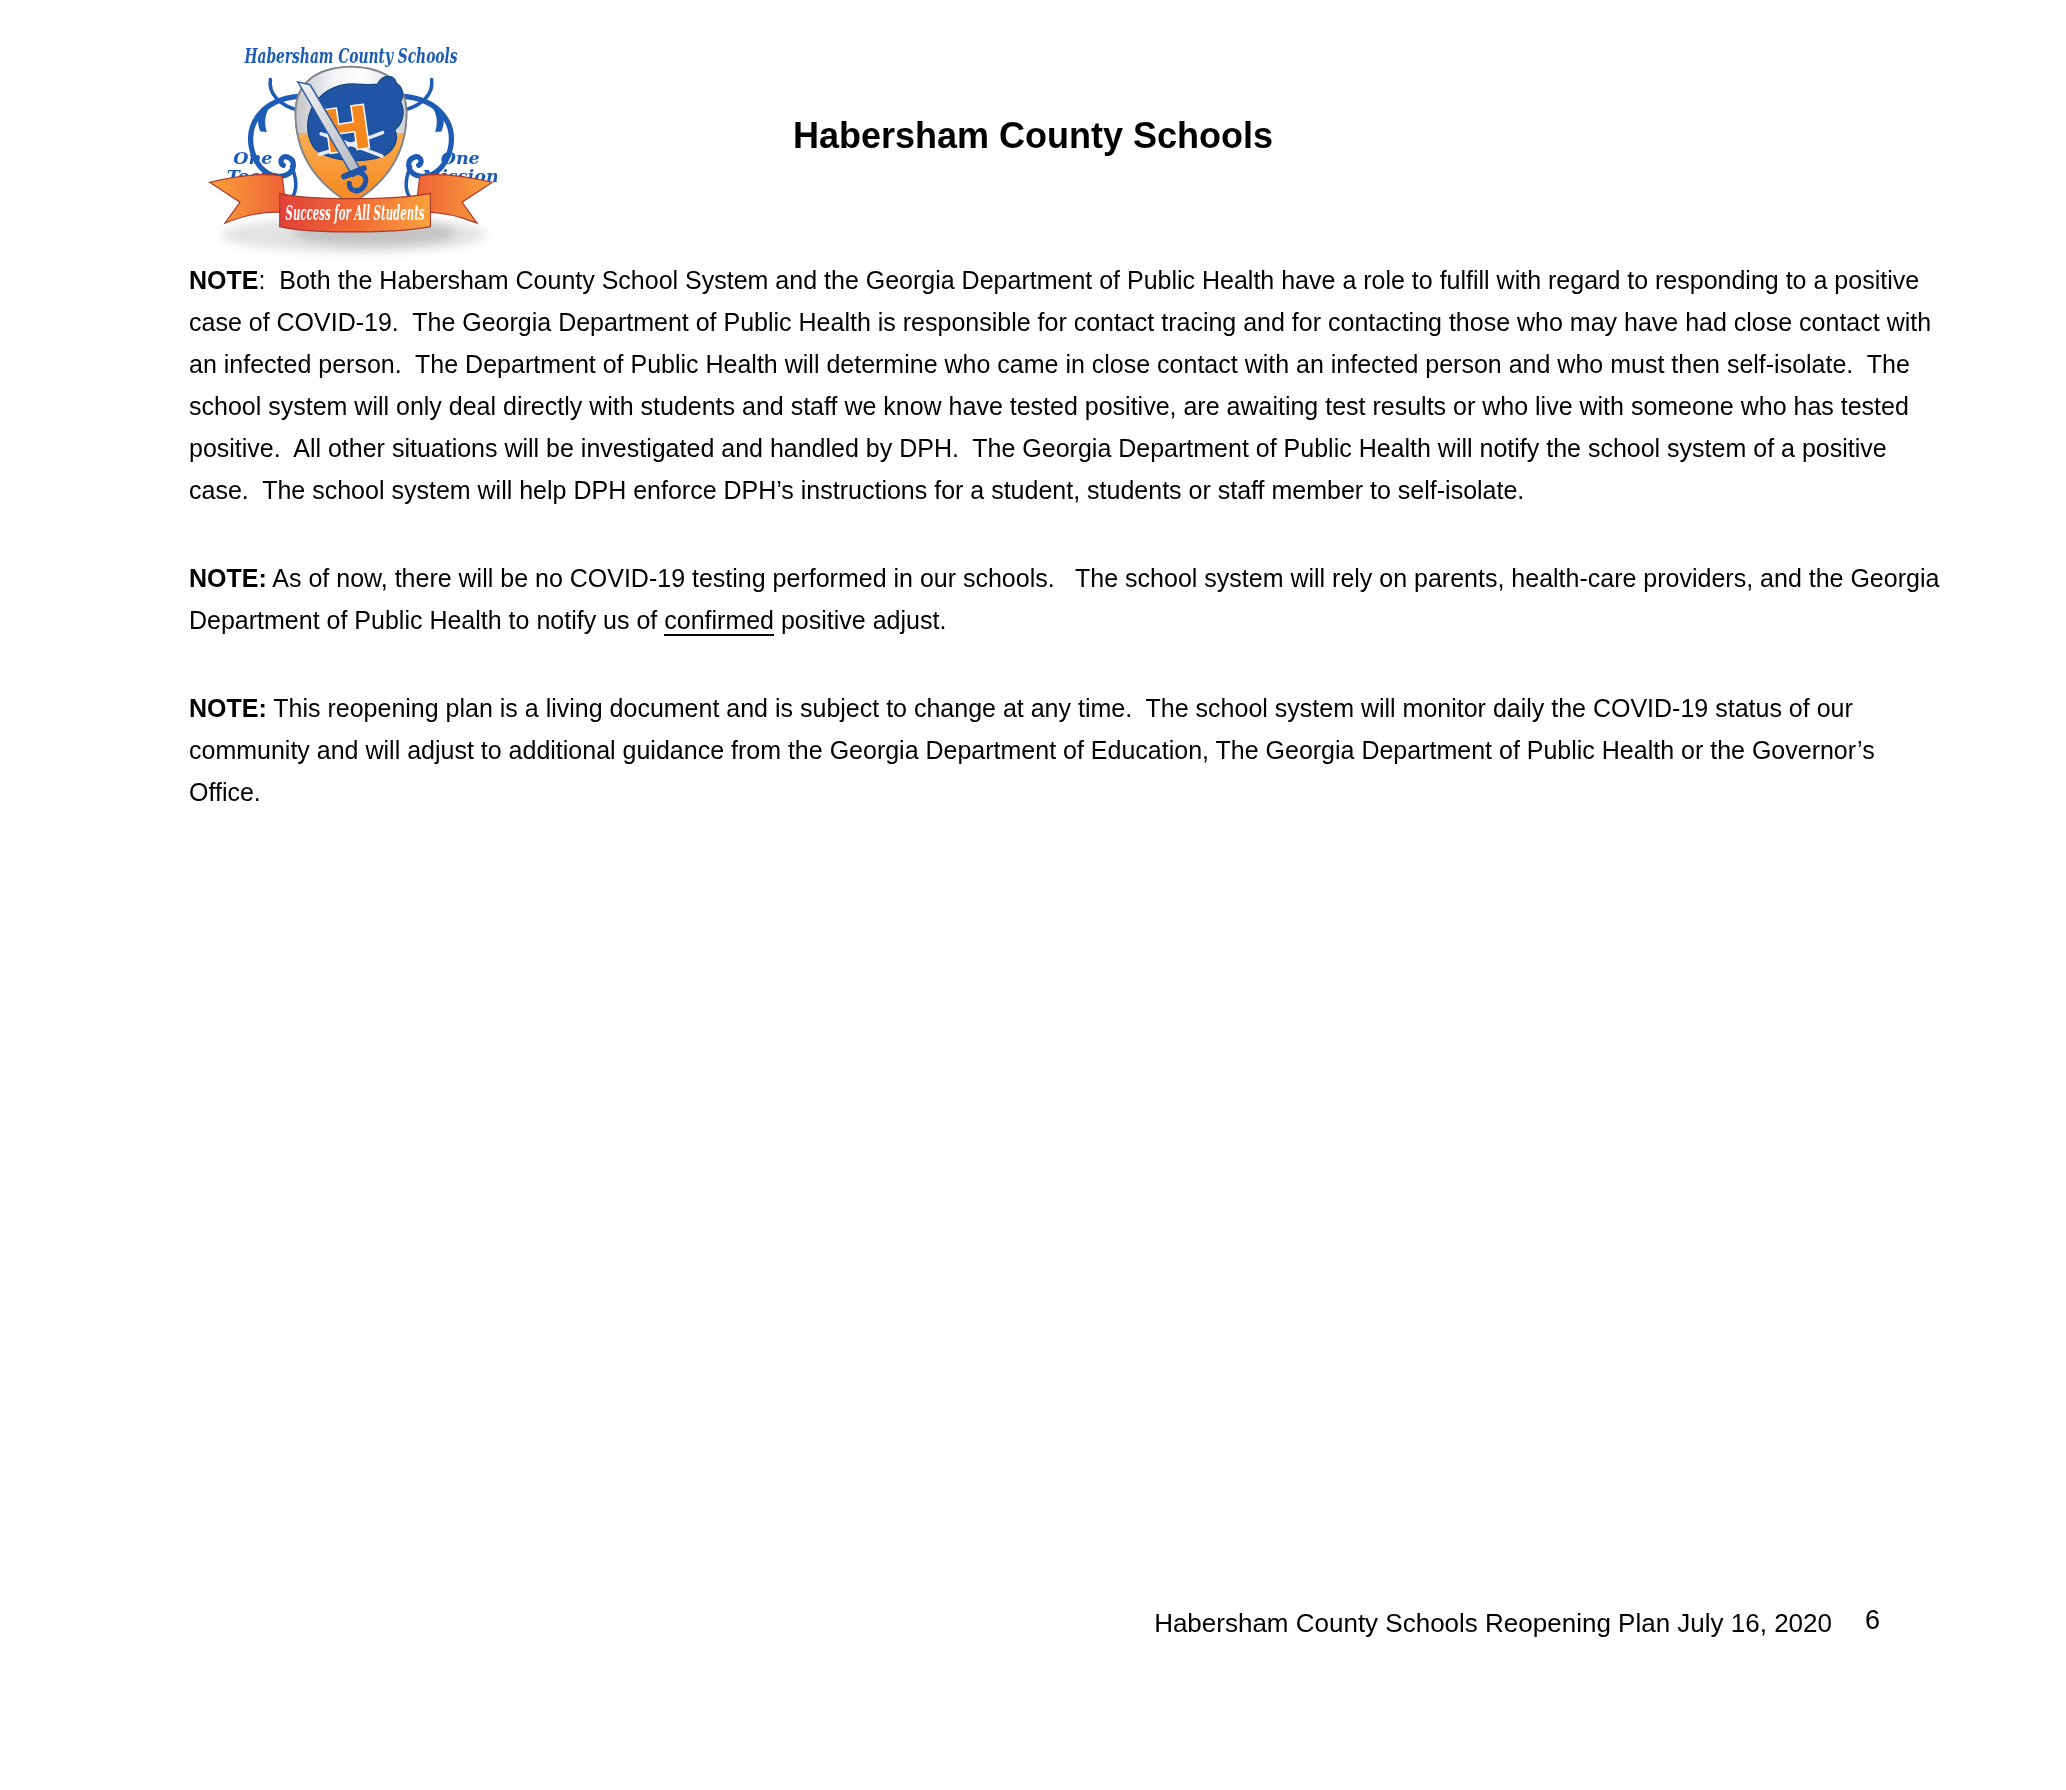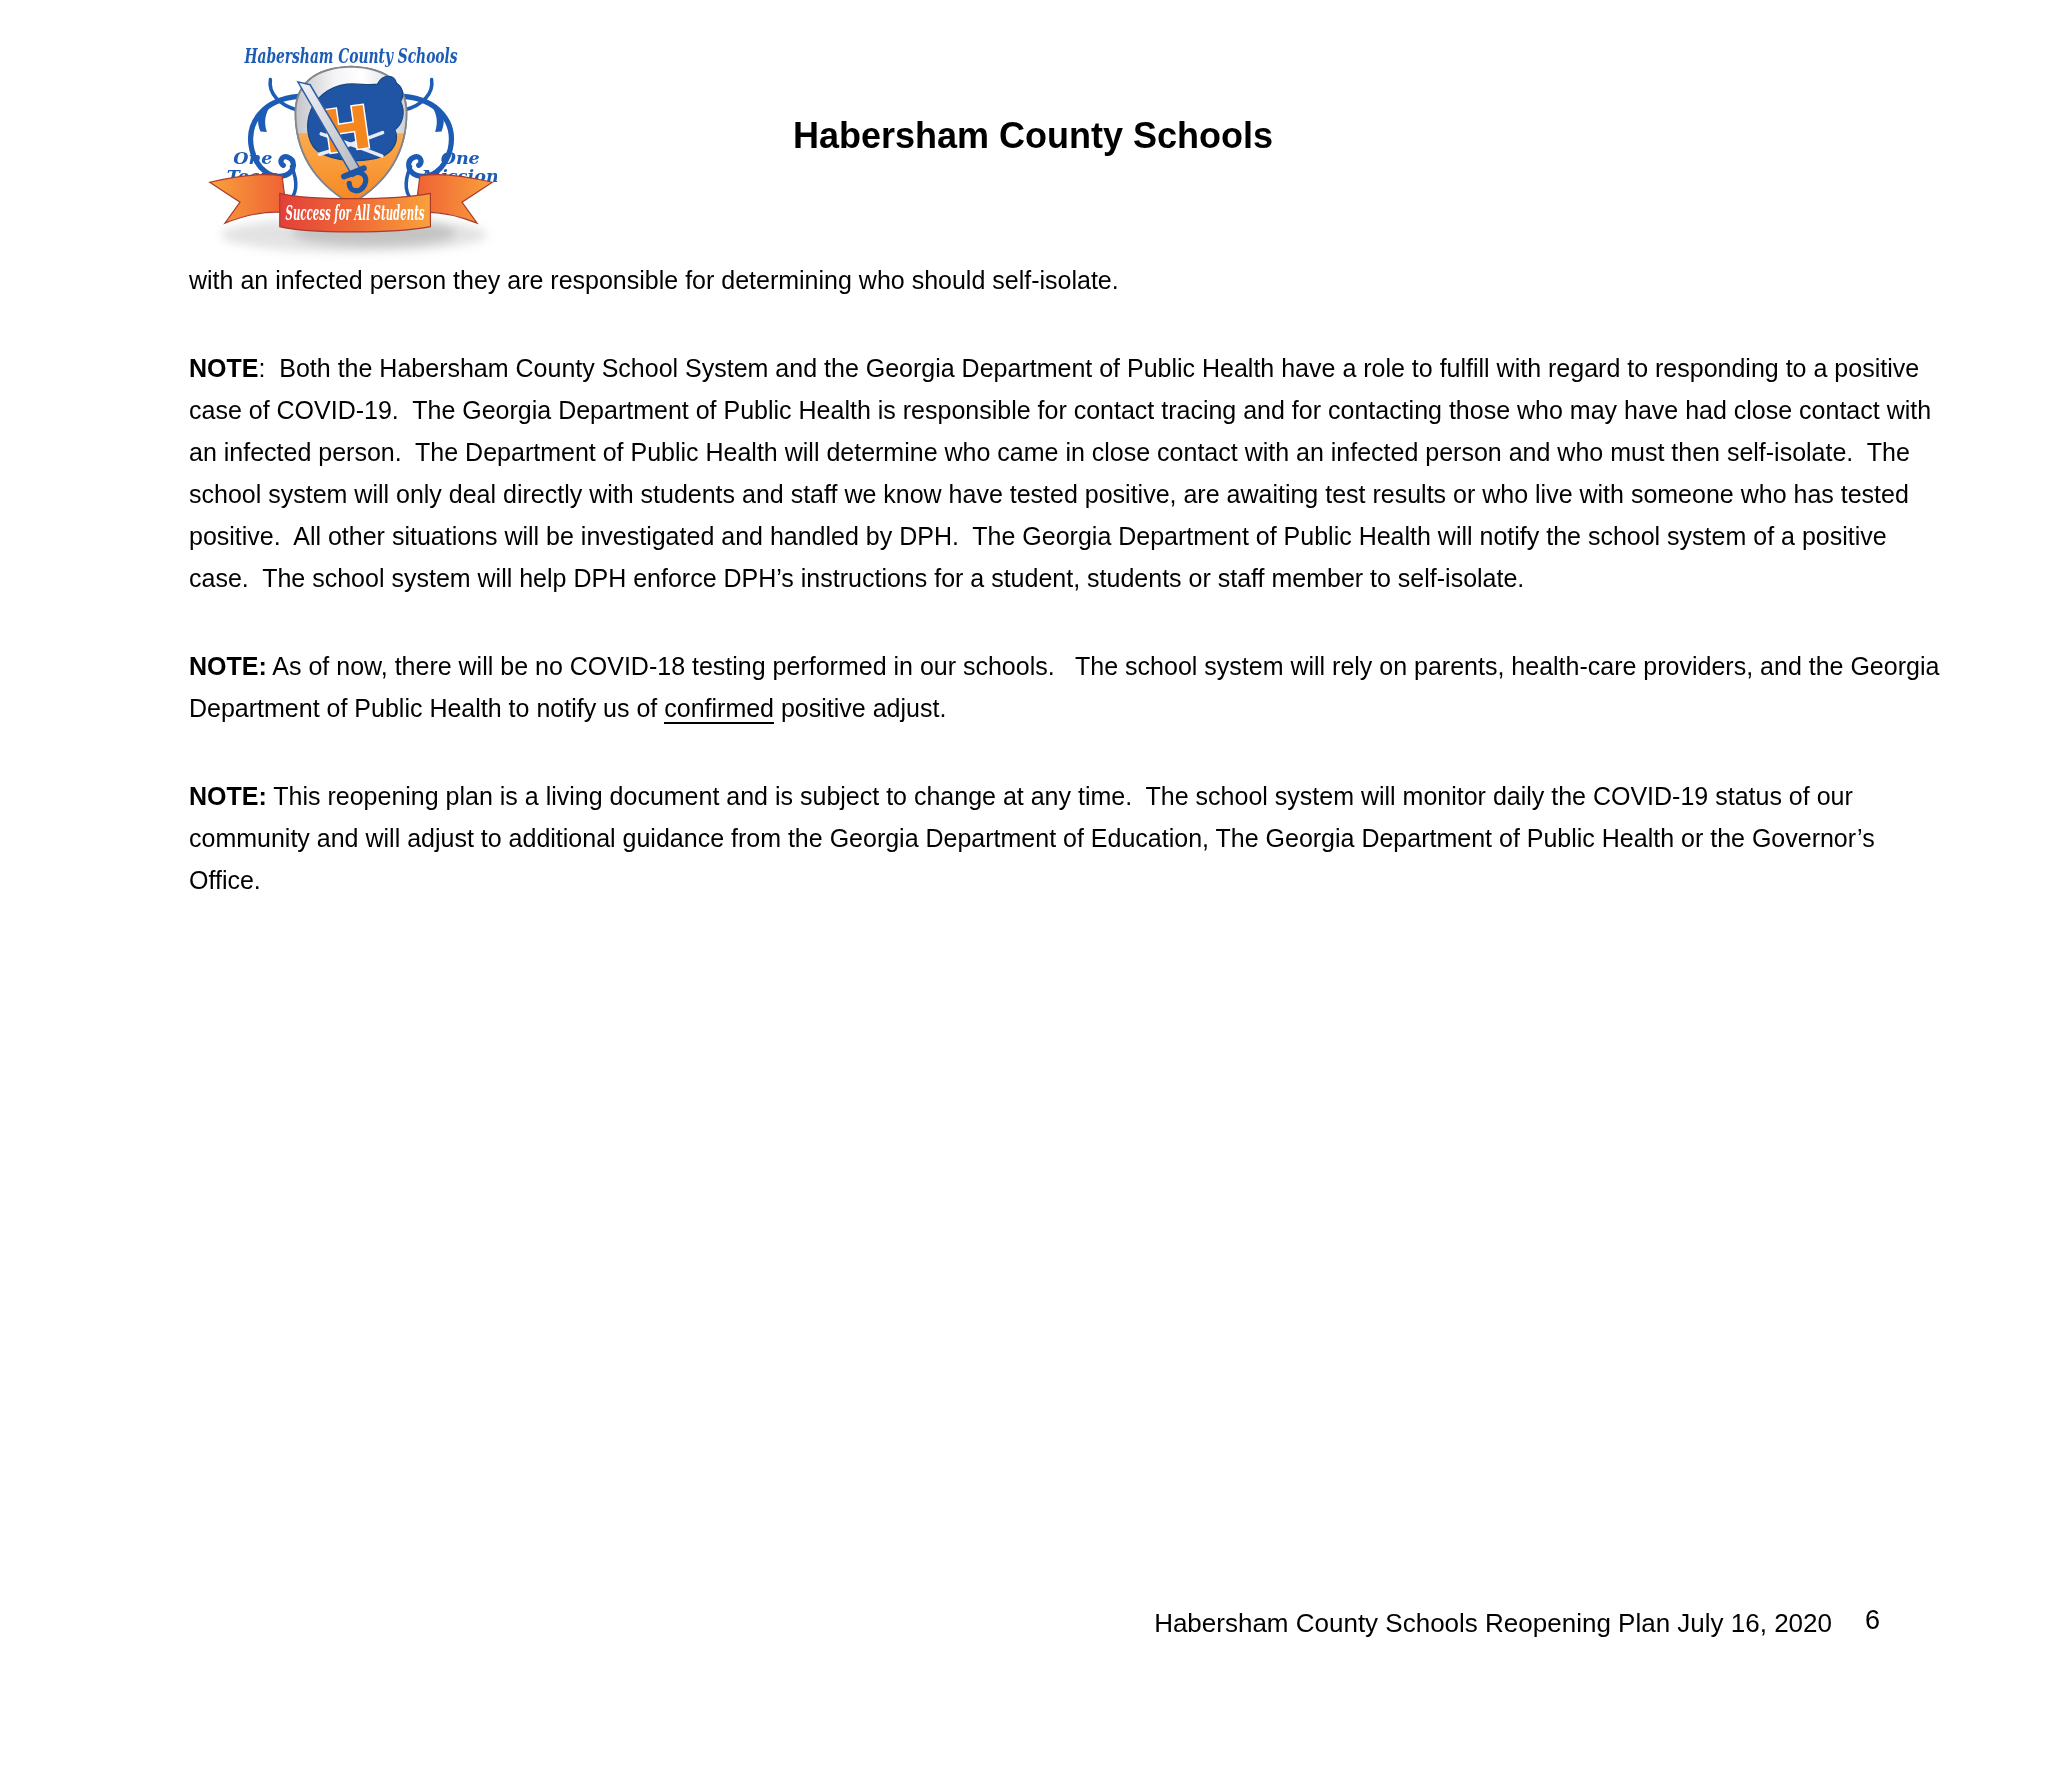--- a/index.html
+++ b/index.html
@@ -123,23 +123,22 @@
         <text class="bl" x="257" y="327" text-anchor="middle" font-size="36" fill="#ffffff" textLength="238" lengthAdjust="spacingAndGlyphs">Success for All Students</text>
       </g>
 
       <text class="bl" x="250" y="57" text-anchor="middle" font-size="36" fill="#1d5cb5" textLength="365" lengthAdjust="spacingAndGlyphs">Habersham County Schools</text>
     </svg>
   </div>
 
   <div class="doc-title t1">Habersham County Schools</div>
 
   <div class="content" id="content">
-      <p class="para"><span>with an infected person they are responsible for determining who should self-isolate.</span></p>
       <p class="para"><span class="b">NOTE</span><span>:  Both the Habersham County School System and the Georgia Department of Public Health have a role to fulfill with regard to responding to a positive case of COVID-19.  The Georgia Department of Public Health is responsible for contact tracing and for contacting those who may have had close contact with an infected person.  The Department of Public Health will determine who came in close contact with an infected person and who must then self-isolate.  The school system will only deal directly with students and staff we know have tested positive, are awaiting test results or who live with someone who has tested positive.  All other situations will be investigated and handled by DPH.  The Georgia Department of Public Health will notify the school system of a positive case.  The school system will help DPH enforce DPH’s instructions for a student, students or staff member to self-isolate.</span></p>
-      <p class="para"><span class="b">NOTE:</span><span> As of now, there will be no COVID-18 testing performed in our schools.   The school system will rely on parents, health-care providers, and the Georgia Department of Public Health to notify us of </span><span class="u">confirmed</span><span> positive adjust.</span></p>
+      <p class="para"><span class="b">NOTE:</span><span> As of now, there will be no COVID-19 testing performed in our schools.   The school system will rely on parents, health-care providers, and the Georgia Department of Public Health to notify us of </span><span class="u">confirmed</span><span> positive adjust.</span></p>
       <p class="para"><span class="b">NOTE:</span><span> This reopening plan is a living document and is subject to change at any time.  The school system will monitor daily the COVID-19 status of our community and will adjust to additional guidance from the Georgia Department of Education, The Georgia Department of Public Health or the Governor’s Office.</span></p>
     </div>
 
   <div class="pagenum">6</div>
   <div class="footer-line">Habersham County Schools Reopening Plan July 16, 2020</div>
 
 </div>
 
 
 </body></html>

